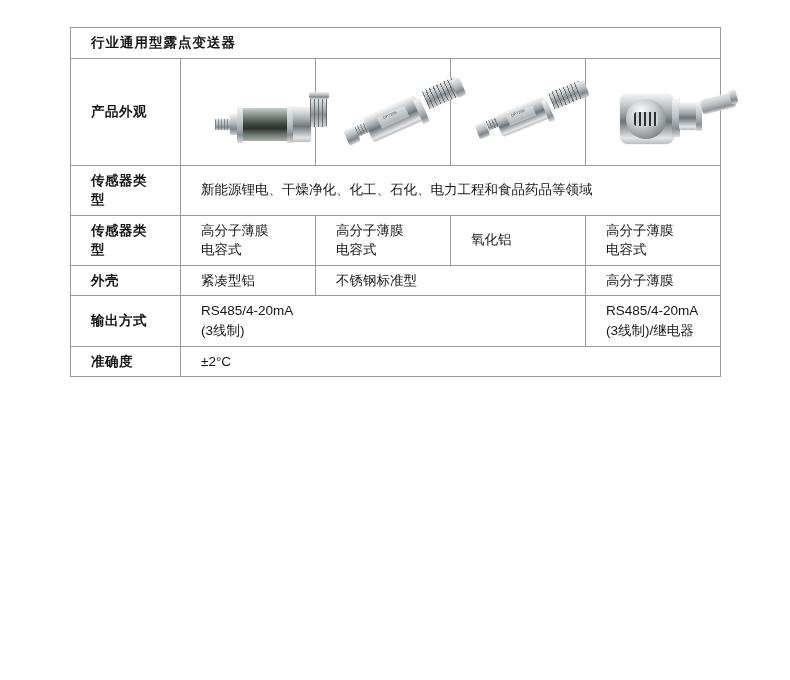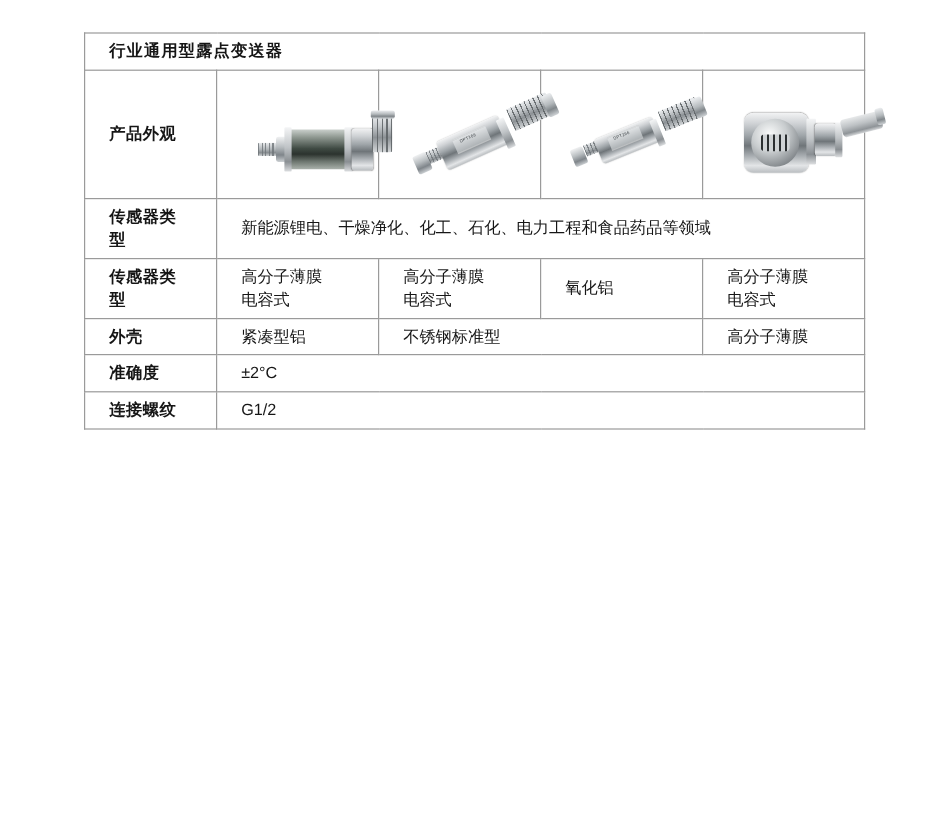--- a/index.html
+++ b/index.html
@@ -274,26 +274,33 @@
     </tr>
 
     <tr>
       <td class="rowhead">外壳</td>
       <td>紧凑型铝</td>
       <td colspan="2">不锈钢标准型</td>
       <td>高分子薄膜</td>
     </tr>
 
 
+    <tr>
+      <td class="rowhead">输出方式</td>
+      <td class="tall2 two-line" colspan="3">
+            <span>RS485/4-20mA</span>
+            <span>(3线制)</span>
+          </td>
+      <td class="tall2 two-line">
+            <span>RS485/4-20mA</span>
+            <span>(3线制)/继电器</span>
+          </td>
+    </tr>
 
     <tr>
       <td class="rowhead">准确度</td>
       <td colspan="4">±2°C</td>
     </tr>
 
 
-    <tr>
-      <td class="rowhead">连接螺纹</td>
-      <td colspan="4">G1/2</td>
-    </tr>
   </tbody>
     </table>
 </div>
 
 </body></html>

